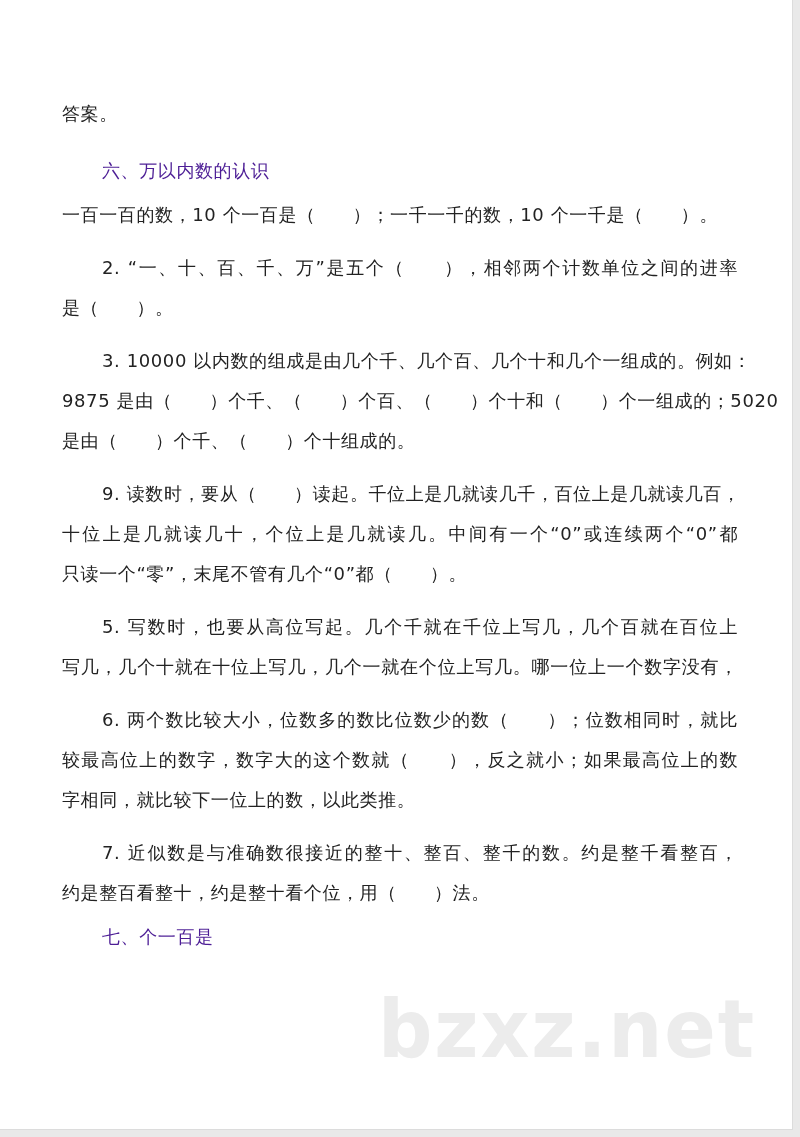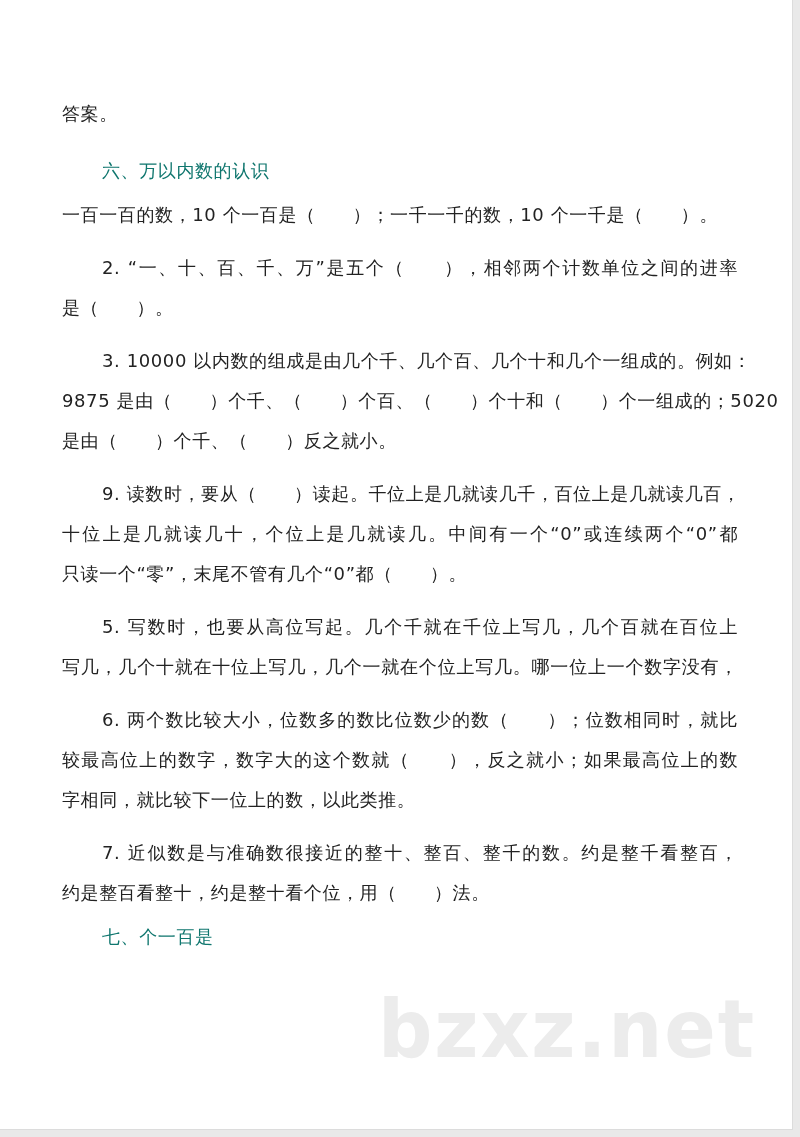--- a/index.html
+++ b/index.html
@@ -44,21 +44,21 @@
       text-align-last: left;
     }
     .indent {
       padding-left: 40px;
     }
     .heading {
       height: 48px;
       line-height: 48px;
       padding-left: 40px;
       text-align-last: left;
-      color: #0f766e;
+      color: #4c1d95;
     }
     .gap {
       height: 13px;
     }
     .watermark {
       position: absolute;
       left: 378px;
       top: 990px;
       font-family: "DejaVu Sans", sans-serif;
       font-weight: bold;
@@ -90,21 +90,21 @@
 
     <div>
       <div class="line indent">2. “一、十、百、千、万”是五个（　　），相邻两个计数单位之间的进率</div>
       <div class="line last">是（　　）。</div>
     </div>
     <div class="gap"></div>
 
     <div>
       <div class="line indent">3. 10000 以内数的组成是由几个千、几个百、几个十和几个一组成的。例如：</div>
       <div class="line">9875 是由（　　）个千、（　　）个百、（　　）个十和（　　）个一组成的；5020</div>
-      <div class="line last">是由（　　）个千、（　　）反之就小。</div>
+      <div class="line last">是由（　　）个千、（　　）个十组成的。</div>
     </div>
     <div class="gap"></div>
 
     <div>
       <div class="line indent">9. 读数时，要从（　　）读起。千位上是几就读几千，百位上是几就读几百，</div>
       <div class="line">十位上是几就读几十，个位上是几就读几。中间有一个“0”或连续两个“0”都</div>
       <div class="line last">只读一个“零”，末尾不管有几个“0”都（　　）。</div>
     </div>
     <div class="gap"></div>
 

